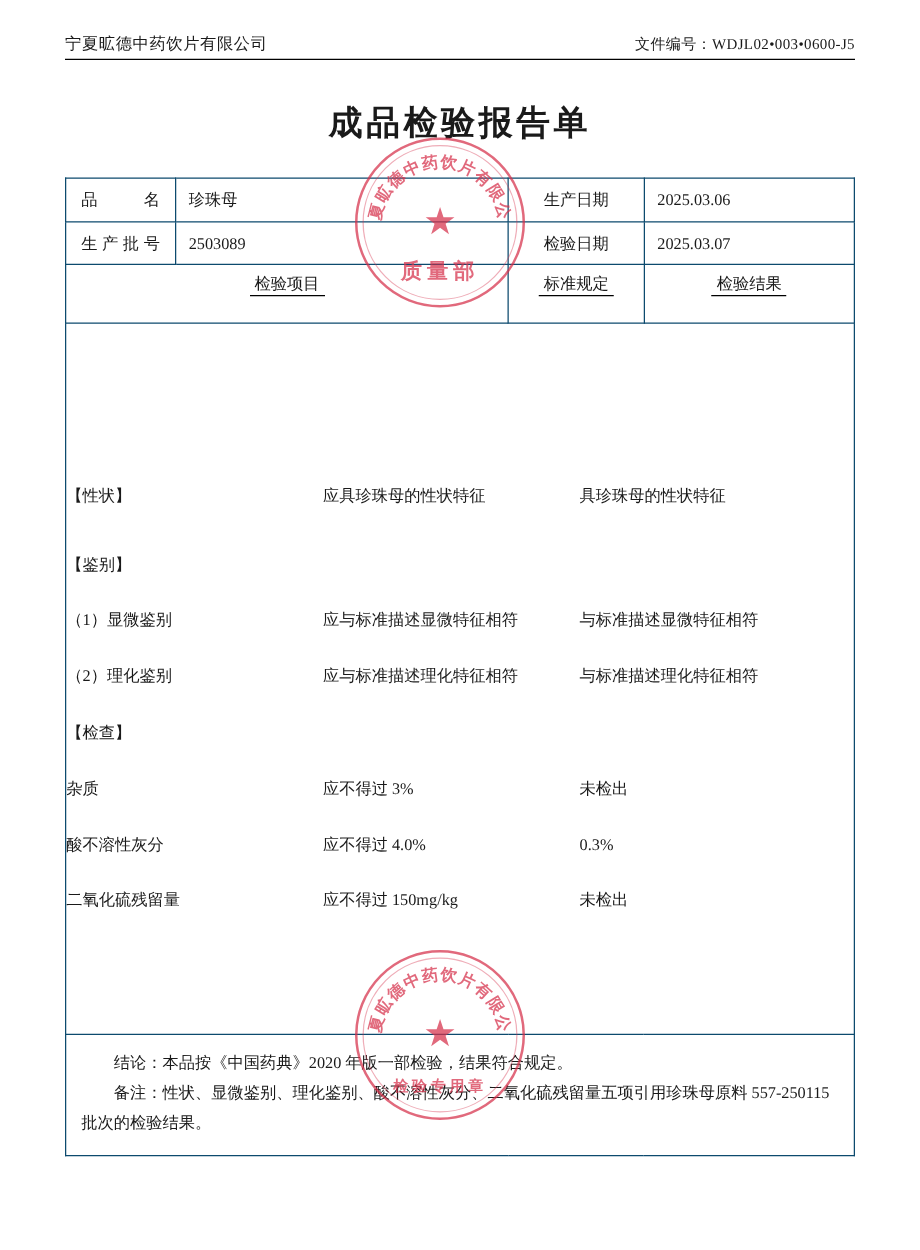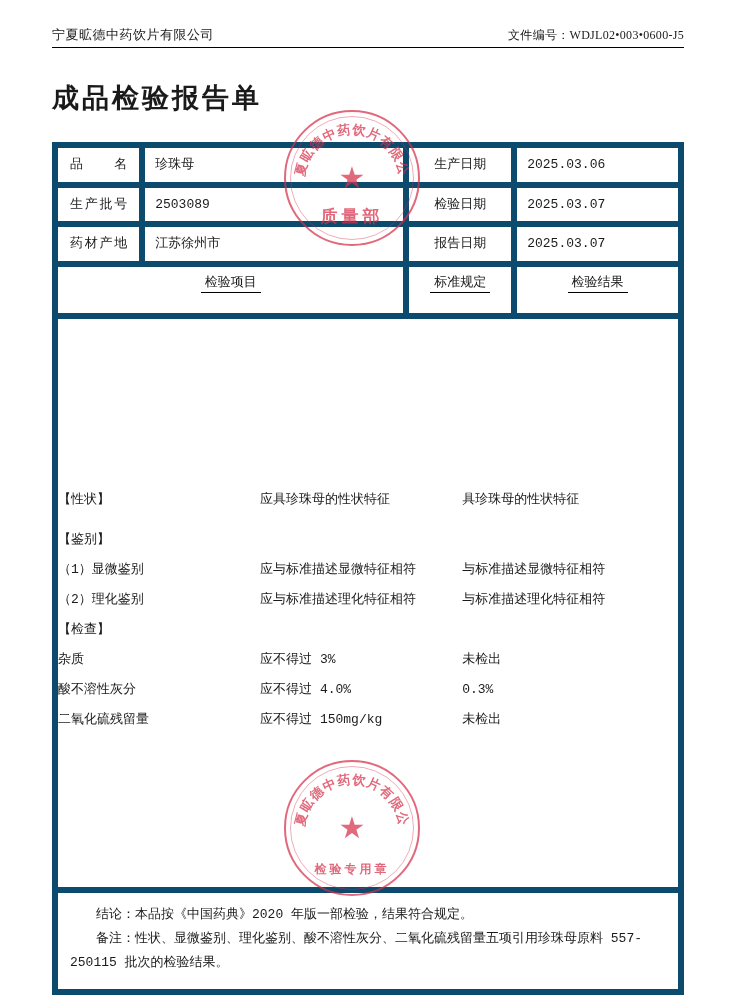--- a/index.html
+++ b/index.html
@@ -32,38 +32,38 @@
     padding-bottom: 3px;
   }
   .hdr .company { font-size: 13px; }
   .hdr .docno { font-size: 12px; letter-spacing: .3px; }
   .hdr-rule {
     border-top: 1px solid #000;
     height: 0;
   }
   
   .title {
+    text-align: center;
     font-size: 27px;
     font-weight: bold;
     letter-spacing: 3px;
     margin: 32px 0 26px 0;
     font-family: "Liberation Serif", "DejaVu Serif", serif;
   }
   
   table.doc {
     width: 632px;
     border-collapse: collapse;
     table-layout: fixed;
     font-size: 13px;
   }
   table.doc td {
-    border: 6px solid #0c4a6e;
+    border: 1px solid #0c4a6e;
     padding: 0;
     vertical-align: middle;
-    font-family: Liberation Mono, monospace;
   }
   .cell {
     padding: 7px 10px;
     line-height: 1.5;
   }
   .lbl {
     width: 68px;
     text-align: center;
     white-space: nowrap;
   }
@@ -104,21 +104,21 @@
   }
   .rowsblock {
     padding: 16px 0 0 0;
   }
   .brow {
     display: flex;
     font-size: 13px;
     line-height: 1.6;
     min-height: 30px;
   }
-  .brow > div { padding: 4px 0; }
+  .brow > div { padding: 4px 0; margin-top: 16px; }
   .c1 { width: 206px; padding-left: 18px; box-sizing: border-box; }
   .c2 { width: 206px; padding-left: 16px; box-sizing: border-box; }
   .c3 { width: 220px; padding-left: 14px; box-sizing: border-box; }
   .gap { height: 10px; }
   
   .concl-cell { padding: 10px 12px 14px 12px; font-size: 13px; line-height: 1.85; }
   .concl-cell p { margin: 0; }
   .indent { text-indent: 26px; }
   
   .stamp {
@@ -210,34 +210,20 @@
       <td class="val">
             <div class="cell">2503089</div>
           </td>
       <td class="rlbl">
             <div class="cell">检验日期</div>
           </td>
       <td class="rval">
             <div class="cell">2025.03.07</div>
           </td>
     </tr>
-    <tr>
-      <td class="lbl">
-            <div class="cell"><span class="lbl-sp">药材产地</span></div>
-          </td>
-      <td class="val">
-            <div class="cell">江苏徐州市</div>
-          </td>
-      <td class="rlbl">
-            <div class="cell">报告日期</div>
-          </td>
-      <td class="rval">
-            <div class="cell">2025.03.07</div>
-          </td>
-    </tr>
 
     <tr class="colhdr">
       <td colspan="2">
         <div class="ch"><span>检验项目</span></div>
       </td>
       <td>
         <div class="ch" style="white-space:nowrap"><span>标准规定</span></div>
       </td>
       <td>
         <div class="ch" style="white-space:nowrap"><span>检验结果</span></div>

